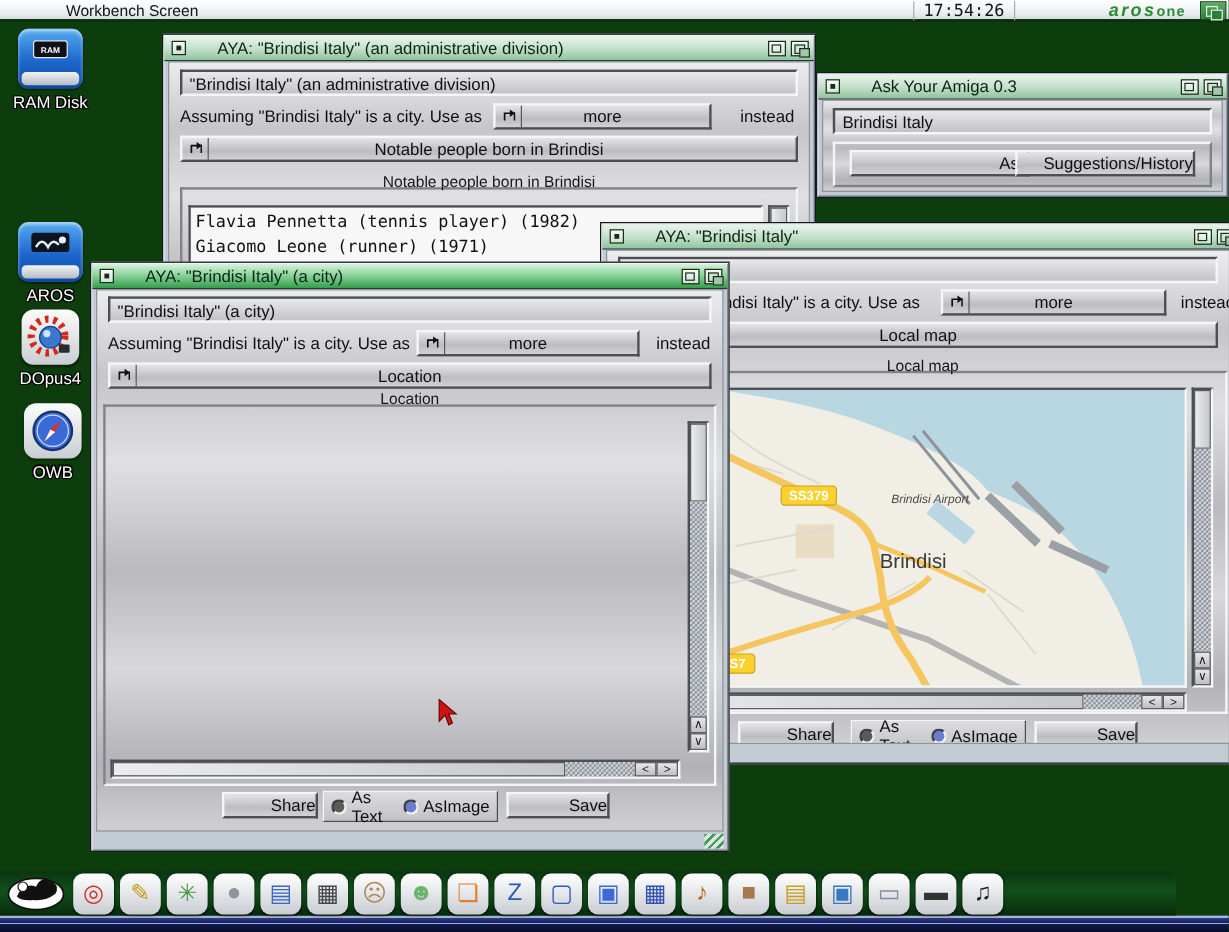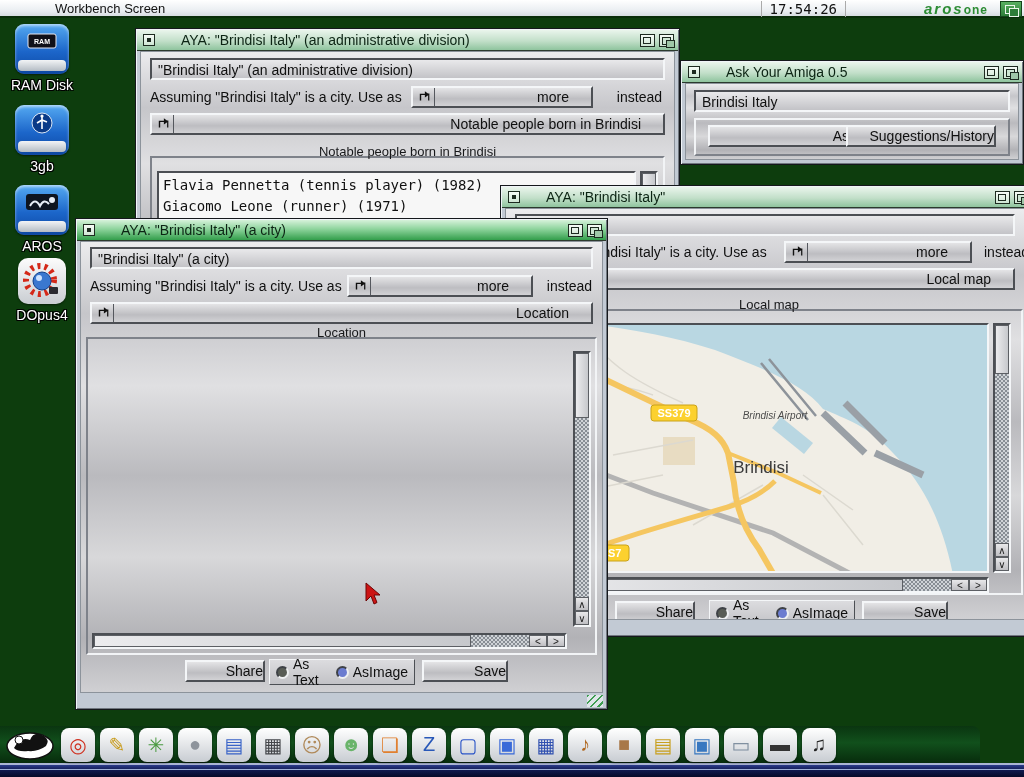--- a/index.html
+++ b/index.html
@@ -66,21 +66,21 @@
     border:2px solid; border-color:#4c4f54 #f4f6f8 #f4f6f8 #4c4f54;
     background:linear-gradient(180deg,#e9e9eb,#c3c3c7); white-space:nowrap; overflow:hidden; }
   .arow { position:absolute; left:0; right:0; height:24px; font-size:14px; color:#101010; }
   .alabel { position:absolute; top:4px; white-space:nowrap; }
   .btn, .cycle { position:absolute; height:22px; display:flex; align-items:center; justify-content:flex-end;
     font-size:14px; color:#101010; border:2px solid; border-color:#f4f6f8 #4c4f54 #4c4f54 #f4f6f8;
     background:linear-gradient(180deg,#e4e4e6,#bdbdc1 60%,#d2d2d5); }
   .cycle { justify-content:flex-start; }
   .cyc-ic { width:22px; height:100%; display:flex; align-items:center; justify-content:center;
     border-right:1px solid #55585e; flex:0 0 auto; }
-  .cyc-label { flex:1; text-align:right; padding-right:22px; white-space:nowrap; }
+  .cyc-label { flex:1; text-align:center; padding-right:22px; white-space:nowrap; }
   .group { position:absolute; border:2px solid; border-color:#7e828a #f2f4f6 #f2f4f6 #7e828a; }
   .gtitle { position:absolute; top:-14px; left:0; right:0; text-align:center; font-size:13px; color:#17181a; }
 
   .viewport { position:absolute; border:2px solid; border-color:#4c4f54 #f4f6f8 #f4f6f8 #4c4f54; background:#e9e9e9; overflow:hidden; }
   .checker { background-color:#cfd3d7;
     background-image:linear-gradient(45deg,#878d94 25%,transparent 25%,transparent 75%,#878d94 75%),
                      linear-gradient(45deg,#878d94 25%,transparent 25%,transparent 75%,#878d94 75%);
     background-size:4px 4px; background-position:0 0,2px 2px; }
   .knob { background:linear-gradient(90deg,#ececee,#c6c8cc); border:1px solid #5c5f64; }
   .vscroll { position:absolute; width:18px; display:flex; flex-direction:column;
@@ -134,32 +134,20 @@
       <span class="emblem">
         <svg width="30" height="20">
             <rect x="1" y="3" width="28" height="14" rx="2" fill="#101018" stroke="#e8e8f0"></rect>
             <text x="15" y="13" font-size="7" fill="#fff" text-anchor="middle" font-family="Liberation Sans,sans-serif" font-weight="bold">RAM</text>
           </svg>
       </span>
     </div>
     <span class="label">RAM Disk</span>
   </div>
 
-  <div class="dicon" style="left:6px;top:85px">
-    <div class="drive">
-      <span class="emblem">
-        <svg width="26" height="22">
-            <circle cx="13" cy="11" r="10" fill="#0a3a88" stroke="#dbe6f4"></circle>
-            <path d="M13 4 v13 M13 8 l-5 3 M13 8 l5 2" stroke="#fff" stroke-width="1.6" fill="none"></path>
-            <circle cx="13" cy="4" r="1.6" fill="#fff"></circle>
-          </svg>
-      </span>
-    </div>
-    <span class="label">3gb</span>
-  </div>
 
   <div class="dicon" style="left:6px;top:165px">
     <div class="drive">
       <span class="emblem">
         <svg width="32" height="20">
             <rect x="0" y="2" width="32" height="16" rx="3" fill="#0d1420"></rect>
             <path d="M4 14 q5 -9 10 0 q4 -8 9 -2" stroke="#e8eef6" stroke-width="2" fill="none"></path>
             <circle cx="26" cy="8" r="3" fill="#e8eef6"></circle>
           </svg>
       </span>
@@ -172,20 +160,31 @@
       <svg width="48" height="46">
           <circle cx="22" cy="22" r="14" fill="none" stroke="#d42818" stroke-width="6" stroke-dasharray="3 4"></circle>
           <circle cx="24" cy="23" r="9" fill="#3a78d0" stroke="#10408a"></circle>
           <circle cx="21" cy="20" r="3" fill="#cfe4ff"></circle>
           <rect x="31" y="29" width="9" height="7" rx="1" fill="#2a2a30"></rect>
         </svg>
     </div>
     <span class="label">DOpus4</span>
   </div>
 
+  <div class="dicon" style="left:8px;top:316px">
+    <div class="sqicon">
+      <svg width="48" height="46">
+          <circle cx="24" cy="23" r="16" fill="#3a6ad8" stroke="#16316e" stroke-width="2"></circle>
+          <circle cx="24" cy="23" r="13" fill="none" stroke="#cfe0ff" stroke-width="1"></circle>
+          <path d="M31 14 L26 24 L17 32 L22 22 Z" fill="#e03020"></path>
+          <path d="M17 32 L26 24 L22 22 Z" fill="#ffffff"></path>
+        </svg>
+    </div>
+    <span class="label">OWB</span>
+  </div>
 
   <div class="window" style="left:135px;top:8px;width:545px;height:392px;z-index:10">
     <div class="titlebar inactive">
       <span class="g close"></span>
       <span class="t-title">AYA: "Brindisi Italy" (an administrative division)</span>
       <span class="g zoomg"></span>
       <span class="g depthg"></span>
     </div>
     <div class="wbody">
       <div class="string" style="left:9px;right:9px;top:6px">"Brindisi Italy" (an administrative division)</div>
@@ -317,21 +316,21 @@
       </div>
       <div class="btn" style="left:356px;top:392px;width:86px">
           <span>Save</span>
         </div>
     </div>
   </div>
 
   <div class="window" style="left:680px;top:40px;width:344px;height:105px;z-index:30">
     <div class="titlebar inactive">
       <span class="g close"></span>
-      <span class="t-title">Ask Your Amiga 0.5</span>
+      <span class="t-title">Ask Your Amiga 0.3</span>
       <span class="g zoomg"></span>
       <span class="g depthg"></span>
     </div>
     <div class="wbody" style="bottom:4px">
       <div class="string" style="left:8px;right:8px;top:6px">Brindisi Italy</div>
       <div class="group" style="left:8px;right:8px;top:34px;height:38px;border-color:#f2f4f6 #7e828a #7e828a #f2f4f6">
         <div class="btn" style="left:12px;top:5px;width:150px">
             <span>Ask</span>
           </div>
         <div class="btn" style="right:12px;top:5px;width:150px">

